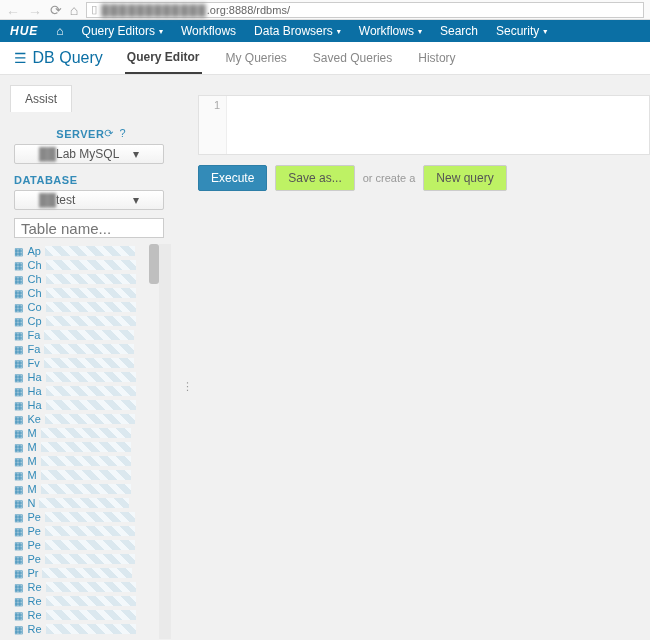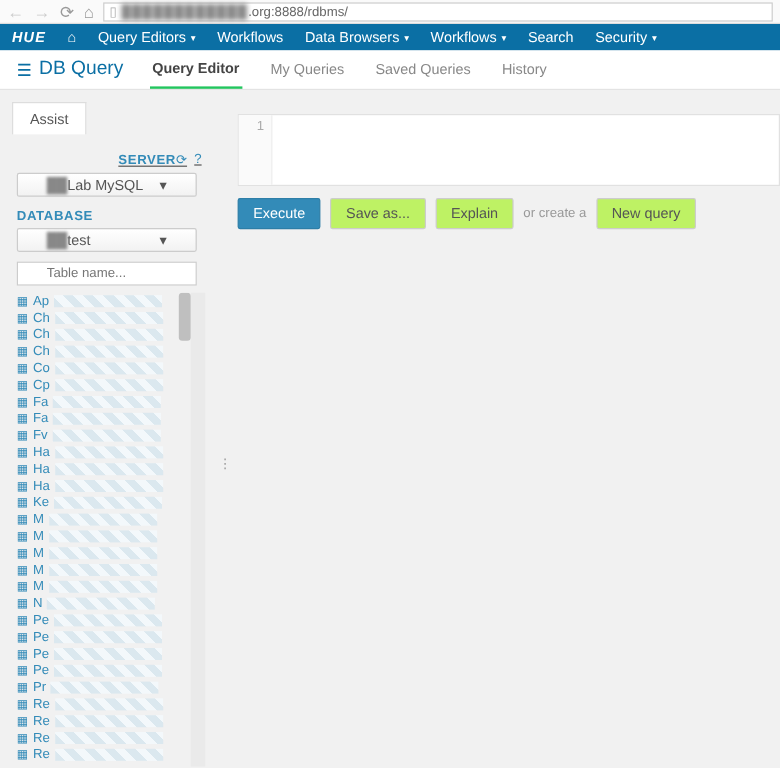--- a/index.html
+++ b/index.html
@@ -17,36 +17,36 @@
 .topnav { background: #0b6fa4; height: 22px; display: flex; align-items: center; padding: 0 10px; gap: 18px; color: #fff; font-size: 12px; text-align: right; }
 .topnav .logo { font-weight: bold; font-style: italic; letter-spacing: 1px; }
 .topnav-item { display: flex; align-items: center; gap: 4px; cursor: pointer; }
 .topnav-item .caret { font-size: 8px; }
 
 
 .subnav { background: #fff; height: 33px; border-bottom: 1px solid #e3e3e3; display: flex; align-items: center; padding: 0 14px; gap: 22px; }
 .db-title { color: #0b6fa4; font-size: 16px; display: flex; align-items: center; gap: 6px; }
 .db-title .db-icon { font-size: 14px; }
 .subnav-tab { font-size: 12px; color: #888; padding: 0 2px 8px 2px; margin-top: 8px; }
-.subnav-tab.active { color: #444; font-weight: bold; border-bottom: 2px solid #22c55e; }
+.subnav-tab.active { color: #444; font-weight: bold; border-bottom: 2px solid #404040; }
 
 
 .main { display: flex; }
 .left-col { width: 178px; padding: 10px 0 0 0; }
 .right-col { flex: 1; padding: 20px 0 0 20px; }
 
 
 .assist-tab { display: inline-block; background: #fff; border: 1px solid #ddd; border-bottom: none; padding: 6px 14px; margin-left: 10px; font-size: 12px; color: #555; }
 .assist-body { background: transparent; padding: 10px 10px 0 14px; }
 .section-label { color: #338bb8; font-size: 11px; font-weight: bold; letter-spacing: 0.5px; margin: 6px 0 4px 0; }
-.section-head { display: flex; align-items: center; justify-content: flex-end; text-decoration: underline; }
+.section-head { display: flex; align-items: center; justify-content: center; }
 .section-icons { color: #338bb8; font-size: 11px; display: flex; gap: 6px; }
 .select-box { width: 150px; height: 20px; border: 1px solid #ccc; background: linear-gradient(#fff,#f2f2f2); display: flex; align-items: center; justify-content: space-between; padding: 0 24px; font-size: 12px; color: #555; border-radius: 2px; }
 .select-box .blurred-sm { filter: blur(1.5px); color: #888; }
-.search-input { width: 150px; height: 20px; border: 1px solid #ccc; background: #fff; padding: 0 24px; font-size: 11px; color: #aaa; margin-top: 8px; }
+.search-input { width: 150px; height: 20px; border: 1px solid #ccc; background: #fff; padding: 0 6px; font-size: 15px; color: #aaa; margin-top: 8px; }
 .table-list { margin-top: 6px; height: 395px; overflow: hidden; position: relative; border-right: 12px solid #eaeaea; width: 157px; }
 .table-list::after { content: ''; position: absolute; right: 0; top: 0; width: 10px; height: 40px; background: #bfbfbf; border-radius: 3px; }
 .table-row { display: flex; align-items: center; gap: 4px; padding: 1px 0; color: #338bb8; font-size: 11px; white-space: nowrap; overflow: hidden; }
 .table-row .tbl-icon { color: #338bb8; font-size: 10px; }
 .table-row .tbl-name { color: #338bb8; }
 .table-row .tbl-blur { display:inline-block; width: 90px; height: 10px; background: repeating-linear-gradient(45deg,#dbe8ef 0 6px,#f3f8fb 6px 12px); filter: blur(0.5px); }
 
 
 .editor { background: #fff; border: 1px solid #e1e1e1; height: 60px; display: flex; }
 .gutter { width: 28px; background: #fafafa; border-right: 1px solid #eee; text-align: right; padding: 3px 6px 0 0; color: #aaa; font-size: 11px; }
@@ -277,19 +277,18 @@
     </div>
   </div>
   <div class="right-col">
     <div class="editor">
       <div class="gutter"><span>1</span></div>
       <div class="editor-body"></div>
     </div>
     <div class="actions">
       <button class="btn primary">Execute</button>
       <button class="btn">Save as...</button>
-      <button class="btn">Explain</button>
       <span class="or-text">or create a</span>
       <button class="btn">New query</button>
     </div>
   </div>
 </div>
 <span class="splitter">⋮</span>
 
 </body></html>

